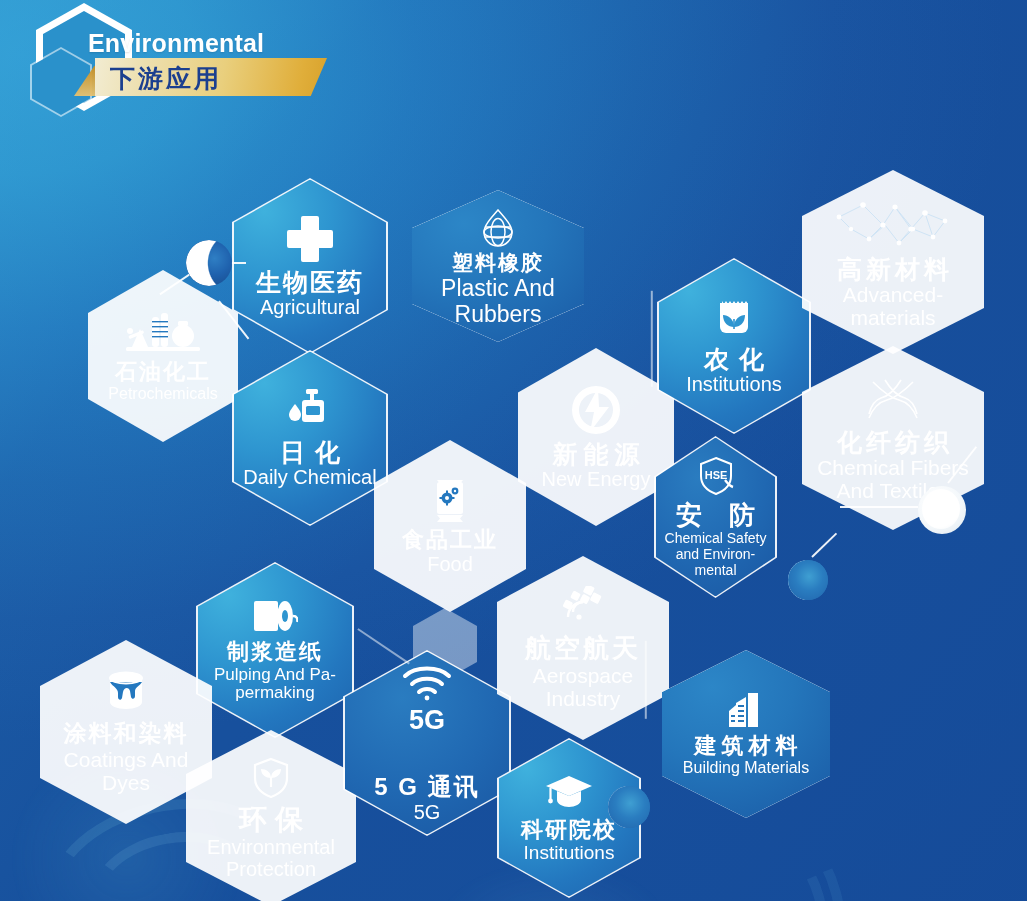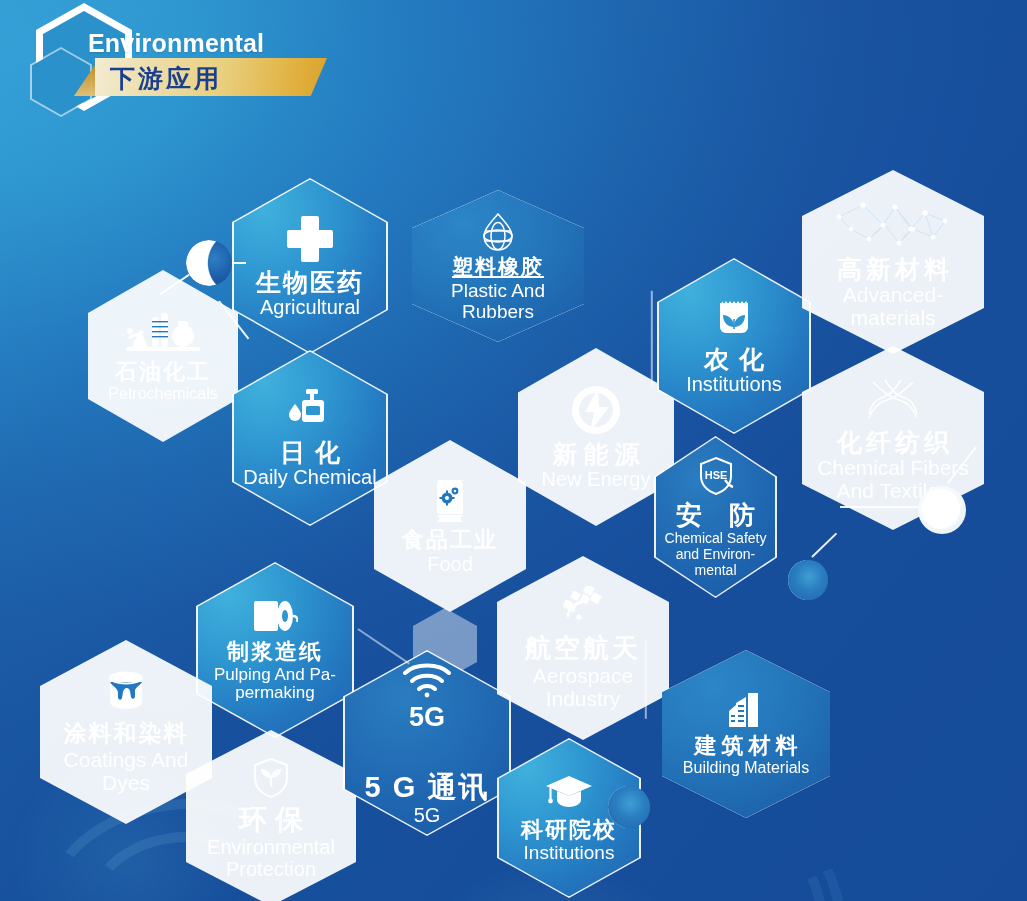--- a/index.html
+++ b/index.html
@@ -220,22 +220,22 @@
     <div class="inner" style="left:0;top:0;right:0;bottom:0;"></div>
     <div class="hex-body t-xs" style="padding-top:2px;">
       <span class="hx-icon">
         <svg width="36" height="40" viewBox="0 0 36 40" fill="none" stroke="#fff" stroke-width="1.5">
           <path d="M18 3 C10 12 4 19 4 25 a14 14 0 0 0 28 0 C32 19 26 12 18 3 Z"></path>
           <ellipse cx="18" cy="25" rx="14" ry="6"></ellipse>
           <ellipse cx="18" cy="25" rx="7" ry="13.5"></ellipse>
           <path d="M5 20 h26 M4.6 30 h26.8"></path>
         </svg>
       </span>
-      <span class="hx-cn" style="font-size:21px;text-decoration:underline;">塑料橡胶</span>
-      <span class="hx-en" style="font-size:19px;line-height:1.1;">Plastic And Rubbers</span>
+      <span class="hx-cn" style="font-size:21px;">塑料橡胶</span>
+      <span class="hx-en" style="font-size:23px;line-height:1.1;">Plastic And Rubbers</span>
     </div>
   </div>
 
   <div class="hex hex-fill fill-cyan" style="left:232px;top:350px;width:156px;height:176px;">
     <div class="inner"></div>
     <div class="hex-body t-md">
       <span class="hx-icon">
         <svg width="44" height="46" viewBox="0 0 44 46" fill="#fff">
           <rect x="18" y="1" width="12" height="5" rx="1.5"></rect>
           <rect x="22" y="6" width="4" height="6"></rect>
@@ -423,21 +423,21 @@
     <div class="hex-body t-sm">
       <span class="hx-icon">
         <svg width="52" height="38" viewBox="0 0 52 38" fill="none" stroke="#fff" stroke-width="4" stroke-linecap="round">
           <path d="M4 13 C14 3 38 3 48 13"></path>
           <path d="M11 21 C18 14 34 14 41 21"></path>
           <path d="M18 29 C22 25 30 25 34 29"></path>
           <circle cx="26" cy="35" r="2.4" fill="#fff" stroke="none"></circle>
         </svg>
       </span>
       <span class="hx-cn" style="font-size:27px;letter-spacing:0;">5G</span>
-      <span class="hx-cn" style="font-size:29px;letter-spacing:2px;margin-top:40px;">5 G 通讯</span>
+      <span class="hx-cn" style="font-size:24px;letter-spacing:2px;margin-top:40px;">5 G 通讯</span>
       <span class="hx-en" style="font-size:20px;">5G</span>
     </div>
   </div>
 
   <div class="hex hex-outline" style="left:497px;top:556px;width:172px;height:184px;">
     <div class="inner"></div>
     <div class="hex-body t-sm">
       <span class="hx-icon">
         <svg width="48" height="44" viewBox="0 0 48 44" fill="#fff">
           <g transform="rotate(-18 24 20)">

